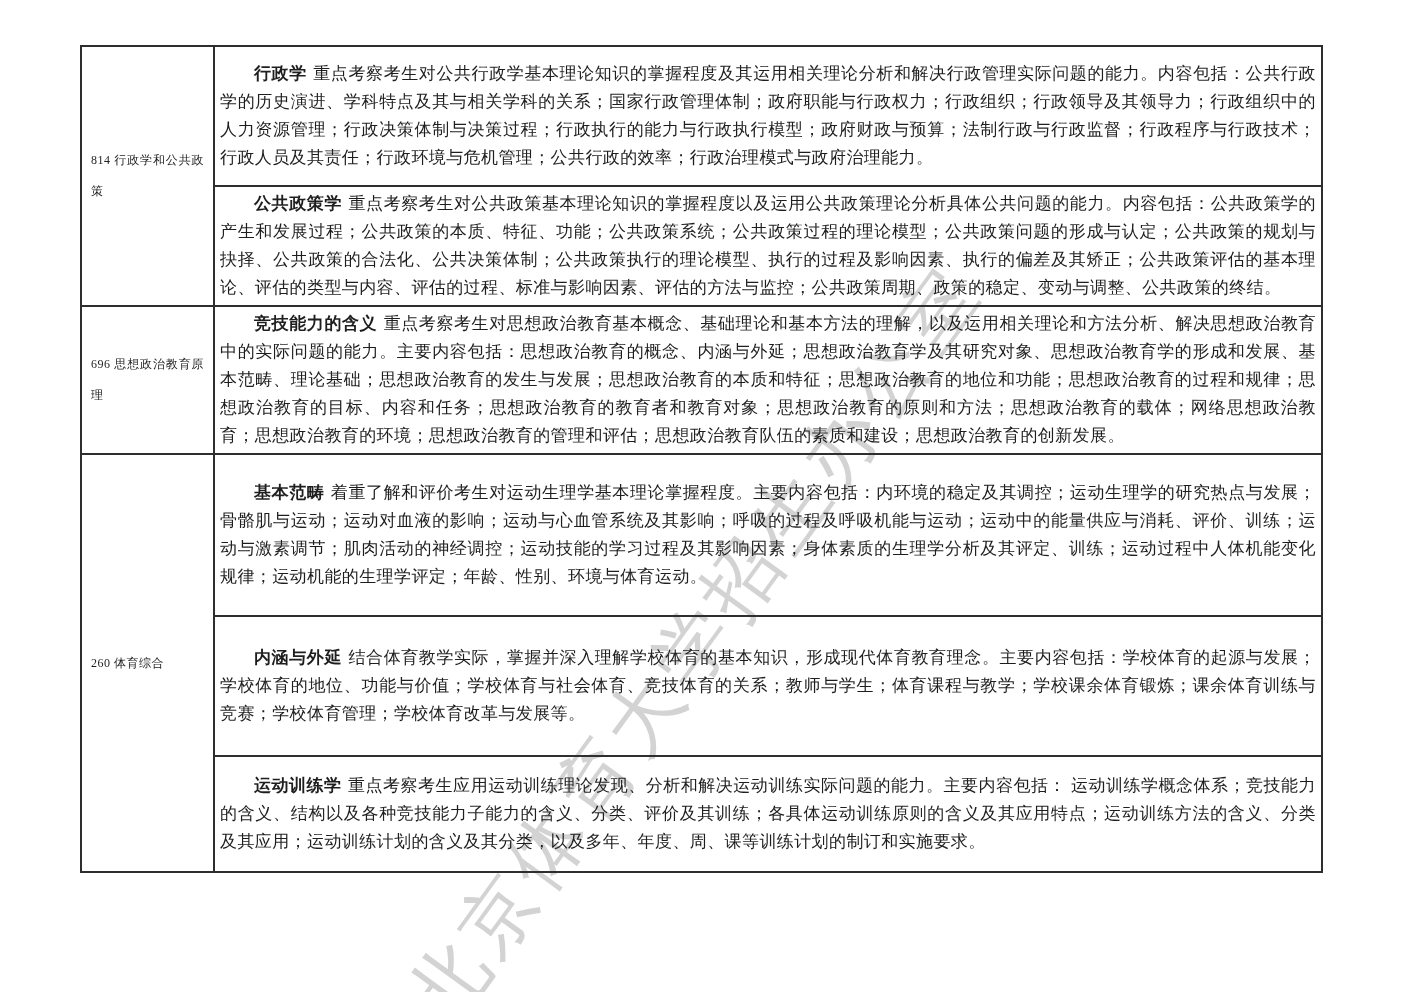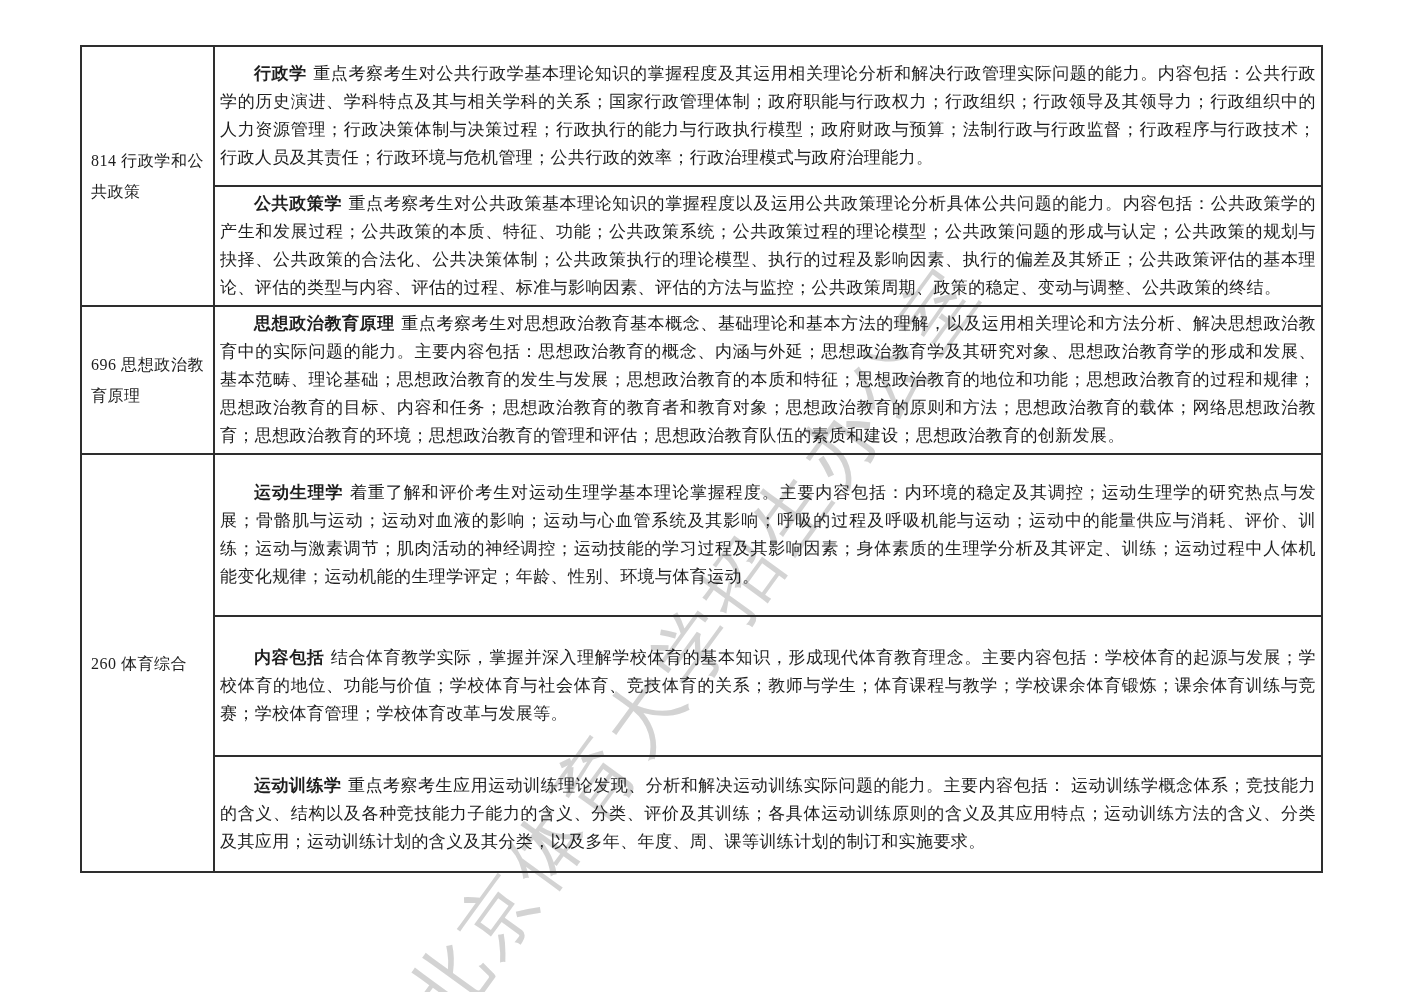--- a/index.html
+++ b/index.html
@@ -39,21 +39,21 @@
   }
   table.syllabus td {
     border: 2px solid #2e2e2e;
     vertical-align: middle;
     color: #1e1e1e;
     overflow: hidden;
   }
   td.code {
     width: 113px;
     padding: 0 9px;
-    font-size: 16px;
+    font-size: 12px;
     line-height: 31px;
     text-align: justify;
     letter-spacing: 0.5px;
   }
   td.content {
     padding: 3px 5px;
   }
   td.content p.para {
     margin: 0;
     font-size: 17px;
@@ -89,32 +89,32 @@
         </td>
       </tr>
       <tr class="r2">
         <td class="content">
           <p class="para"><b class="subject">公共政策学</b><span>重点考察考生对公共政策基本理论知识的掌握程度以及运用公共政策理论分析具体公共问题的能力。内容包括：公共政策学的产生和发展过程；公共政策的本质、特征、功能；公共政策系统；公共政策过程的理论模型；公共政策问题的形成与认定；公共政策的规划与抉择、公共政策的合法化、公共决策体制；公共政策执行的理论模型、执行的过程及影响因素、执行的偏差及其矫正；公共政策评估的基本理论、评估的类型与内容、评估的过程、标准与影响因素、评估的方法与监控；公共政策周期、政策的稳定、变动与调整、公共政策的终结。</span></p>
         </td>
       </tr>
       <tr class="r3">
         <td class="code">696 思想政治教育原理</td>
         <td class="content">
-          <p class="para"><b class="subject">思想政治教育原理</b><span>重点考察考生对思想政治教育基本概念、基础理论和基本方法的理解，以及运用相关理论和方法分析、解决思想政治教育中的实际问题的能力。主要内容包括：思想政治教育的概念、内涵与外延；思想政治教育学及其研究对象、思想政治教育学的形成和发展、基本范畴、理论基础；思想政治教育的发生与发展；思想政治教育的本质和特征；思想政治教育的地位和功能；思想政治教育的过程和规律；思想政治教育的目标、内容和任务；思想政治教育的教育者和教育对象；思想政治教育的原则和方法；思想政治教育的载体；网络思想政治教育；思想政治教育的环境；思想政治教育的管理和评估；思想政治教育队伍的素质和建设；思想政治教育的创新发展。</span></p>
+          <p class="para"><b class="subject">竞技能力的含义</b><span>重点考察考生对思想政治教育基本概念、基础理论和基本方法的理解，以及运用相关理论和方法分析、解决思想政治教育中的实际问题的能力。主要内容包括：思想政治教育的概念、内涵与外延；思想政治教育学及其研究对象、思想政治教育学的形成和发展、基本范畴、理论基础；思想政治教育的发生与发展；思想政治教育的本质和特征；思想政治教育的地位和功能；思想政治教育的过程和规律；思想政治教育的目标、内容和任务；思想政治教育的教育者和教育对象；思想政治教育的原则和方法；思想政治教育的载体；网络思想政治教育；思想政治教育的环境；思想政治教育的管理和评估；思想政治教育队伍的素质和建设；思想政治教育的创新发展。</span></p>
         </td>
       </tr>
       <tr class="r4">
         <td class="code" rowspan="3">260 体育综合</td>
         <td class="content">
-          <p class="para"><b class="subject">运动生理学</b><span>着重了解和评价考生对运动生理学基本理论掌握程度。主要内容包括：内环境的稳定及其调控；运动生理学的研究热点与发展；骨骼肌与运动；运动对血液的影响；运动与心血管系统及其影响；呼吸的过程及呼吸机能与运动；运动中的能量供应与消耗、评价、训练；运动与激素调节；肌肉活动的神经调控；运动技能的学习过程及其影响因素；身体素质的生理学分析及其评定、训练；运动过程中人体机能变化规律；运动机能的生理学评定；年龄、性别、环境与体育运动。</span></p>
+          <p class="para"><b class="subject">基本范畴</b><span>着重了解和评价考生对运动生理学基本理论掌握程度。主要内容包括：内环境的稳定及其调控；运动生理学的研究热点与发展；骨骼肌与运动；运动对血液的影响；运动与心血管系统及其影响；呼吸的过程及呼吸机能与运动；运动中的能量供应与消耗、评价、训练；运动与激素调节；肌肉活动的神经调控；运动技能的学习过程及其影响因素；身体素质的生理学分析及其评定、训练；运动过程中人体机能变化规律；运动机能的生理学评定；年龄、性别、环境与体育运动。</span></p>
         </td>
       </tr>
       <tr class="r5">
         <td class="content">
-          <p class="para"><b class="subject">内容包括</b><span>结合体育教学实际，掌握并深入理解学校体育的基本知识，形成现代体育教育理念。主要内容包括：学校体育的起源与发展；学校体育的地位、功能与价值；学校体育与社会体育、竞技体育的关系；教师与学生；体育课程与教学；学校课余体育锻炼；课余体育训练与竞赛；学校体育管理；学校体育改革与发展等。</span></p>
+          <p class="para"><b class="subject">内涵与外延</b><span>结合体育教学实际，掌握并深入理解学校体育的基本知识，形成现代体育教育理念。主要内容包括：学校体育的起源与发展；学校体育的地位、功能与价值；学校体育与社会体育、竞技体育的关系；教师与学生；体育课程与教学；学校课余体育锻炼；课余体育训练与竞赛；学校体育管理；学校体育改革与发展等。</span></p>
         </td>
       </tr>
       <tr class="r6">
         <td class="content">
           <p class="para"><b class="subject">运动训练学</b><span>重点考察考生应用运动训练理论发现、分析和解决运动训练实际问题的能力。主要内容包括： 运动训练学概念体系；竞技能力的含义、结构以及各种竞技能力子能力的含义、分类、评价及其训练；各具体运动训练原则的含义及其应用特点；运动训练方法的含义、分类及其应用；运动训练计划的含义及其分类，以及多年、年度、周、课等训练计划的制订和实施要求。</span></p>
         </td>
       </tr>
     </tbody>
   </table>
 

